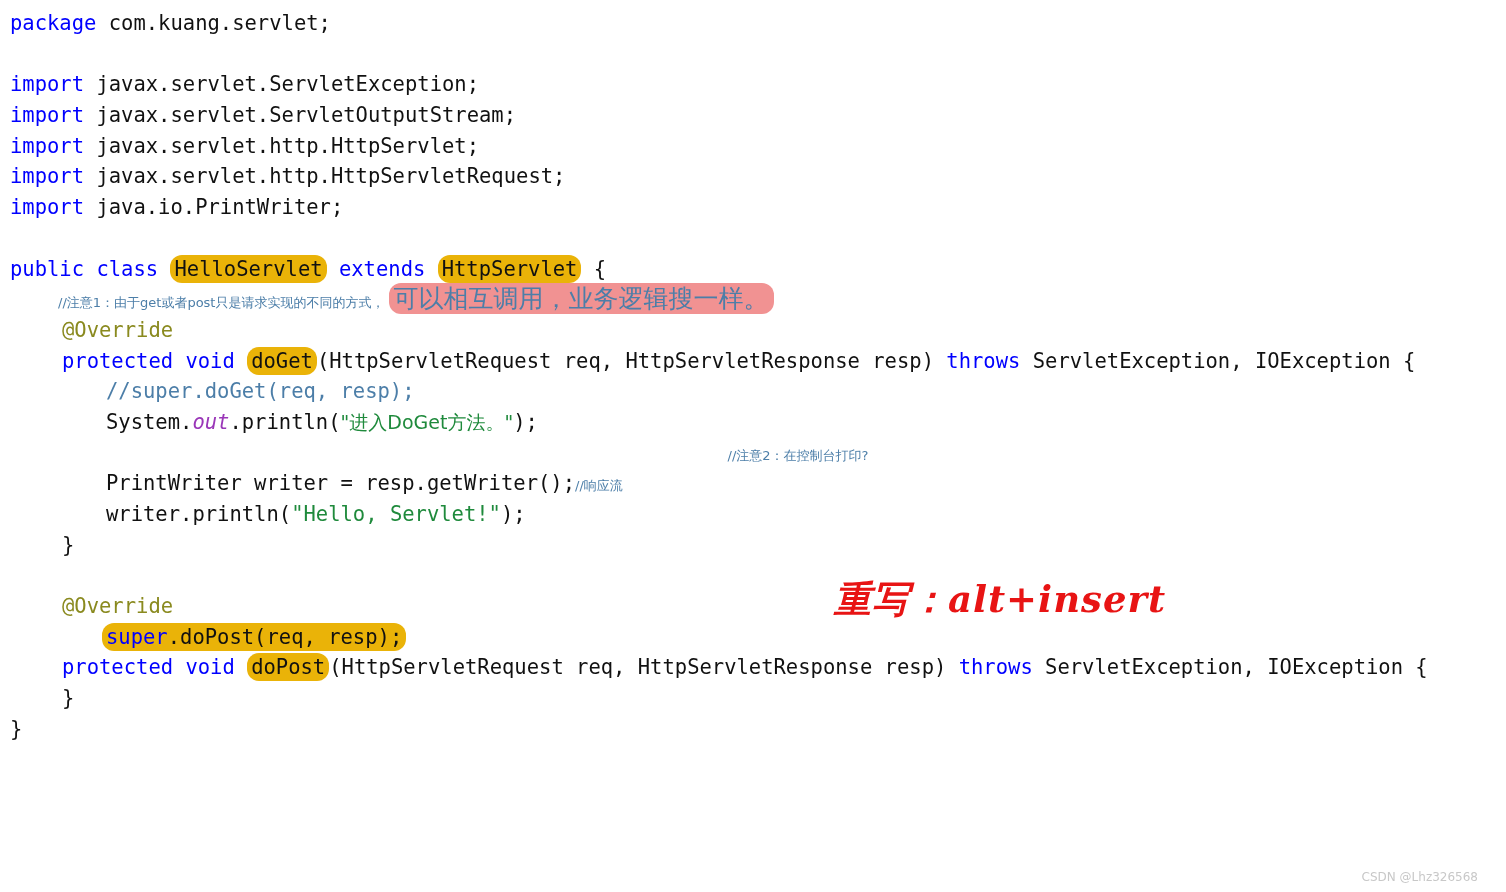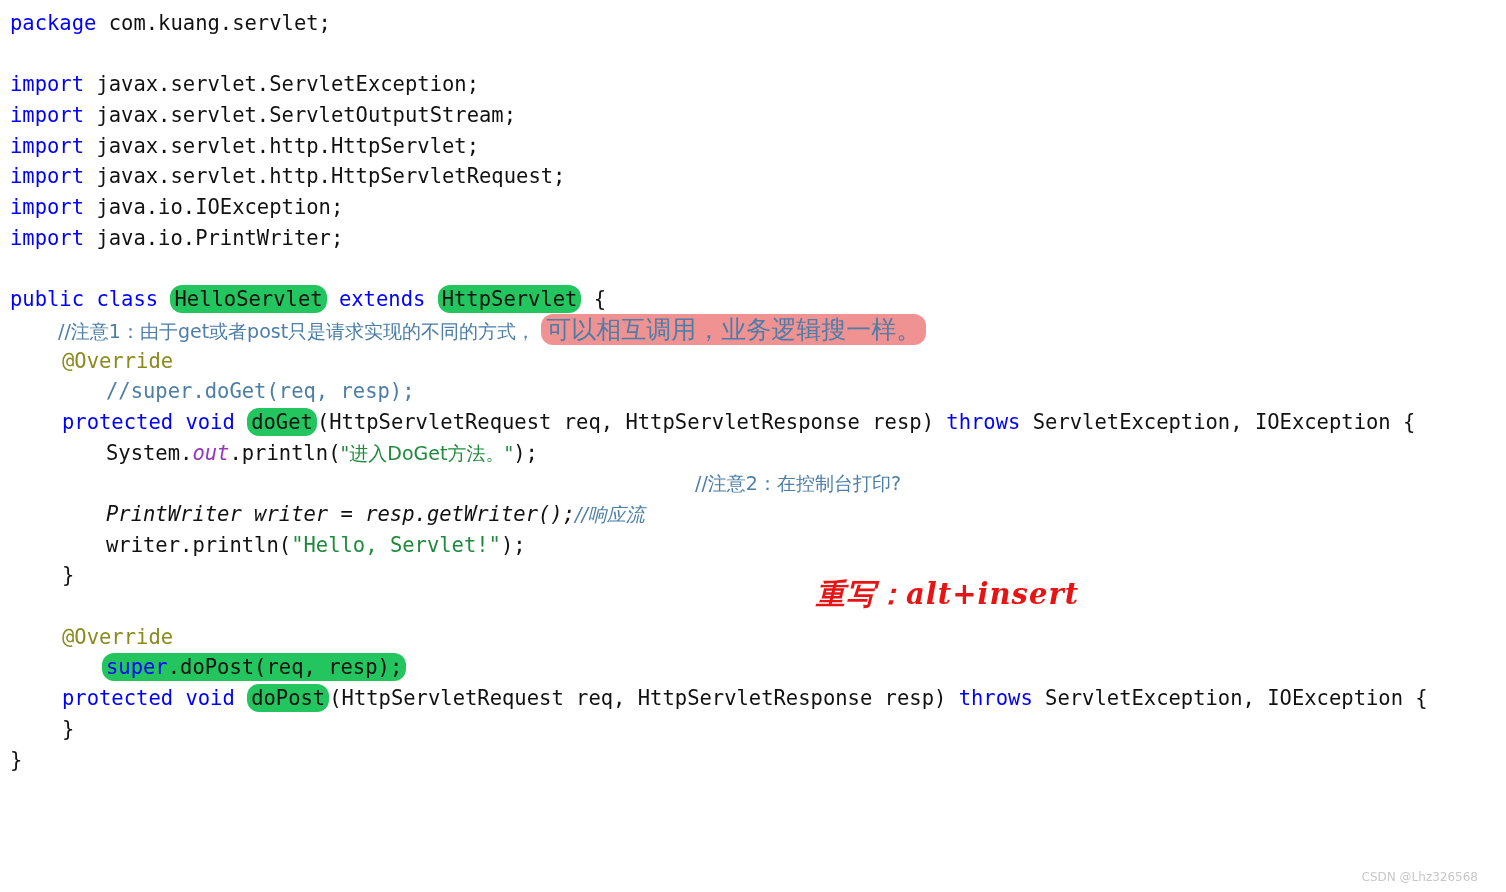--- a/index.html
+++ b/index.html
@@ -30,52 +30,52 @@
     font-size: 20.5px;
     white-space: pre;
     color: #111111;
     letter-spacing: 0px;
   }
 
   
   .kw      { color: #0000ff; }
   .plain   { color: #111111; }
   .cmt     { color: #4c7ea8; }
-  .cmt-cn  { color: #4c7ea8; font-family: "DejaVu Sans", "Liberation Sans", sans-serif; font-size: 19px; }
+  .cmt-cn  { color: #4c7ea8; font-family: "DejaVu Sans", "Liberation Sans", sans-serif; font-size: 13px; }
   .str     { color: #1f8a3c; }
   .str-cn  { color: #1f8a3c; font-family: "DejaVu Sans", "Liberation Sans", sans-serif; font-size: 19px; }
   .anno    { color: #8a8a1f; }
   .field   { color: #9a36b8; font-style: italic; }
 
   
   .hl {
-    background: #22c55e;
+    background: #eab308;
     border-radius: 12px;
     padding: 2px 4px;
     box-decoration-break: clone;
     -webkit-box-decoration-break: clone;
   }
   .hl-cn {
     background: #f19292;
     border-radius: 12px;
     padding: 1px 5px;
     font-family: "DejaVu Sans", "Liberation Sans", sans-serif;
     font-size: 25px;
     color: #4c7ea8;
   }
 
   
   #annotation {
     position: absolute;
-    left: 816px;
+    left: 834px;
     top: 575px;
     font-family: "DejaVu Serif", "Liberation Serif", serif;
     font-style: italic;
     font-weight: bold;
-    font-size: 29px;
+    font-size: 37px;
     color: #e81414;
     white-space: pre;
     letter-spacing: 1px;
   }
 
   
   #watermark {
     position: absolute;
     right: 28px;
     bottom: 8px;
@@ -91,41 +91,40 @@
 <div id="code">
 
   <div class="line"><span class="kw">package</span><span class="plain"> com.kuang.servlet;</span></div>
 
   <div class="line">&nbsp;</div>
 
   <div class="line"><span class="kw">import</span><span class="plain"> javax.servlet.ServletException;</span></div>
   <div class="line"><span class="kw">import</span><span class="plain"> javax.servlet.ServletOutputStream;</span></div>
   <div class="line"><span class="kw">import</span><span class="plain"> javax.servlet.http.HttpServlet;</span></div>
   <div class="line"><span class="kw">import</span><span class="plain"> javax.servlet.http.HttpServletRequest;</span></div>
-  <div class="line"><span class="kw">import</span><span class="plain"> java.io.IOException;</span></div>
   <div class="line"><span class="kw">import</span><span class="plain"> java.io.PrintWriter;</span></div>
 
   <div class="line">&nbsp;</div>
 
   <div class="line"><span class="kw">public</span><span class="plain"> </span><span class="kw">class</span><span class="plain"> </span><span class="hl plain">HelloServlet</span><span class="plain"> </span><span class="kw">extends</span><span class="plain"> </span><span class="hl plain">HttpServlet</span><span class="plain"> </span><span class="plain">{</span></div>
 
   <div class="line" style="padding-left:48px;"><span class="cmt-cn">//注意1：由于get或者post只是请求实现的不同的方式，</span><span class="cmt-cn"> </span><span class="hl-cn">可以相互调用，业务逻辑搜一样。</span></div>
 
   <div class="line" style="padding-left:52px;"><span class="anno">@Override</span></div>
 
+  <div class="line" style="padding-left:52px;"><span class="kw">protected</span><span class="plain"> </span><span class="kw">void</span><span class="plain"> </span><span class="hl plain">doGet</span><span class="plain">(HttpServletRequest req, HttpServletResponse resp) </span><span class="kw">throws</span><span class="plain"> ServletException, IOException {</span></div>
+
   <div class="line" style="padding-left:96px;"><span class="cmt">//super.doGet(req, resp);</span></div>
-
-  <div class="line" style="padding-left:52px;"><span class="kw">protected</span><span class="plain"> </span><span class="kw">void</span><span class="plain"> </span><span class="hl plain">doGet</span><span class="plain">(HttpServletRequest req, HttpServletResponse resp) </span><span class="kw">throws</span><span class="plain"> ServletException, IOException {</span></div>
 
 
   <div class="line" style="padding-left:96px;"><span class="plain">System.</span><span class="field">out</span><span class="plain">.println(</span><span class="str-cn">"进入DoGet方法。"</span><span class="plain">);</span></div>
 
   <div class="line" style="padding-left:96px;text-align:center;"><span class="cmt-cn">//注意2：在控制台打印?</span></div>
 
-  <div class="line" style="padding-left:96px;font-style:italic;"><span class="plain">PrintWriter writer = resp.getWriter();</span><span class="cmt-cn">//响应流</span></div>
+  <div class="line" style="padding-left:96px;"><span class="plain">PrintWriter writer = resp.getWriter();</span><span class="cmt-cn">//响应流</span></div>
 
   <div class="line" style="padding-left:96px;"><span class="plain">writer.println(</span><span class="str">"Hello, Servlet!"</span><span class="plain">);</span></div>
 
   <div class="line" style="padding-left:52px;"><span class="plain">}</span></div>
 
   <div class="line">&nbsp;</div>
 
   <div class="line" style="padding-left:52px;"><span class="anno">@Override</span></div>
 
   <div class="line" style="padding-left:92px;"><span class="hl"><span class="kw">super</span><span class="plain">.doPost(req, resp);</span></span></div>

